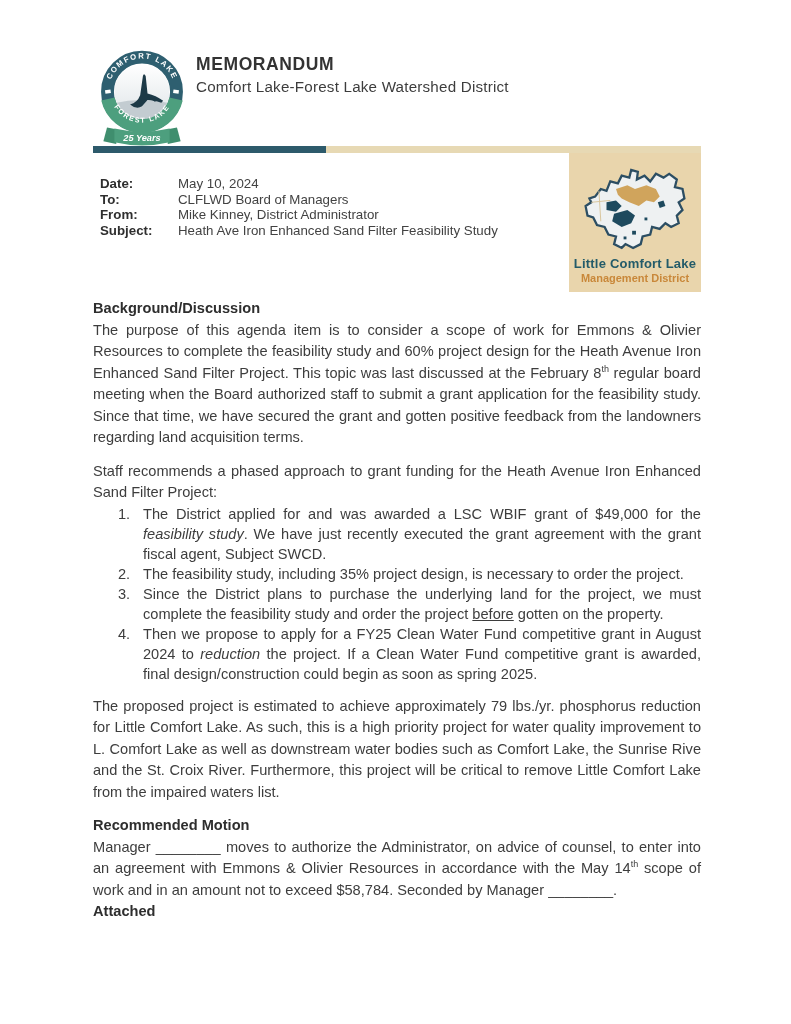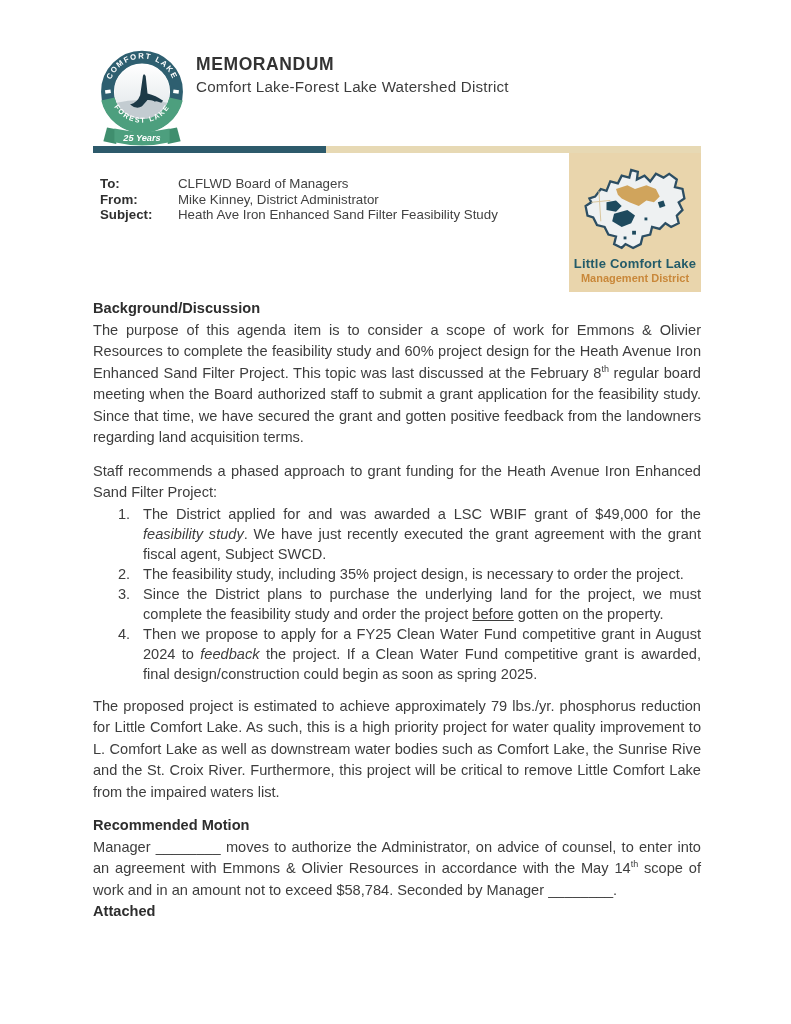--- a/index.html
+++ b/index.html
@@ -96,20 +96,23 @@
   <div class="title-block">
     <div class="memo-title">MEMORANDUM</div>
     <div class="memo-subtitle">Comfort Lake-Forest Lake Watershed District</div>
   </div>
 
   <div class="bar teal"></div>
   <div class="bar beige"></div>
 
   <div class="meta">
     <div class="meta-row">
+      <span class="meta-label">Date:</span><span class="meta-value">May 10, 2024</span>
+    </div>
+    <div class="meta-row">
       <span class="meta-label">To:</span><span class="meta-value">CLFLWD Board of Managers</span>
     </div>
     <div class="meta-row">
       <span class="meta-label">From:</span><span class="meta-value">Mike Kinney, District Administrator</span>
     </div>
     <div class="meta-row">
       <span class="meta-label">Subject:</span><span class="meta-value">Heath Ave Iron Enhanced Sand Filter Feasibility Study</span>
     </div>
   </div>
 
@@ -136,21 +139,21 @@
   <div class="content">
 
     <h3>Background/Discussion</h3>
     <p><span>The purpose of this agenda item is to consider a scope of work for Emmons &amp; Olivier Resources to complete the feasibility study and 60% project design for the Heath Avenue Iron Enhanced Sand Filter Project. This topic was last discussed at the February 8</span><sup>th</sup><span> regular board meeting when the Board authorized staff to submit a grant application for the feasibility study. Since that time, we have secured the grant and gotten positive feedback from the landowners regarding land acquisition terms.</span></p>
 
     <p class="tight"><span>Staff recommends a phased approach to grant funding for the Heath Avenue Iron Enhanced Sand Filter Project:</span></p>
     <ol class="num-list">
       <li><span class="li-num">1.</span><span><span>The District applied for and was awarded a LSC WBIF grant of $49,000 for the </span><em>feasibility study</em><span>. We have just recently executed the grant agreement with the grant fiscal agent, Subject SWCD.</span></span></li>
       <li><span class="li-num">2.</span><span><span>The feasibility study, including 35% project design, is necessary to order the project.</span></span></li>
       <li><span class="li-num">3.</span><span><span>Since the District plans to purchase the underlying land for the project, we must complete the feasibility study and order the project </span><u>before</u><span> gotten on the property.</span></span></li>
-      <li><span class="li-num">4.</span><span><span>Then we propose to apply for a FY25 Clean Water Fund competitive grant in August 2024 to </span><em>feedback</em><span> the project. If a Clean Water Fund competitive grant is awarded, final design/construction could begin as soon as spring 2025.</span></span></li>
+      <li><span class="li-num">4.</span><span><span>Then we propose to apply for a FY25 Clean Water Fund competitive grant in August 2024 to </span><em>reduction</em><span> the project. If a Clean Water Fund competitive grant is awarded, final design/construction could begin as soon as spring 2025.</span></span></li>
     </ol>
 
     <p><span>The proposed project is estimated to achieve approximately 79 lbs./yr. phosphorus reduction for Little Comfort Lake. As such, this is a high priority project for water quality improvement to L. Comfort Lake as well as downstream water bodies such as Comfort Lake, the Sunrise Rive and the St. Croix River. Furthermore, this project will be critical to remove Little Comfort Lake from the impaired waters list.</span></p>
 
     <h3>Recommended Motion</h3>
     <p style="margin-bottom:0;"><span>Manager ________ moves to authorize the Administrator, on advice of counsel, to enter into an agreement with Emmons &amp; Olivier Resources in accordance with the May 14</span><sup>th</sup><span> scope of work and in an amount not to exceed $58,784. Seconded by Manager ________.</span></p>
 
     <h3>Attached</h3>
 
   </div>

